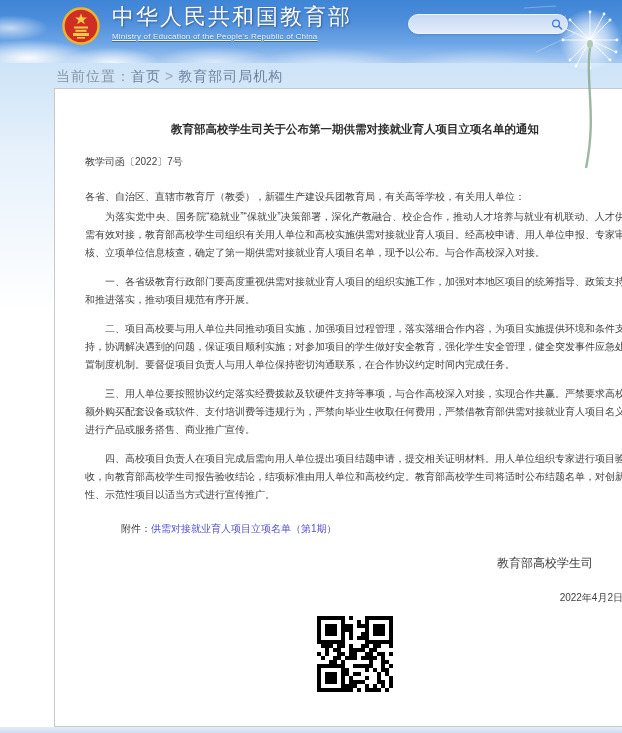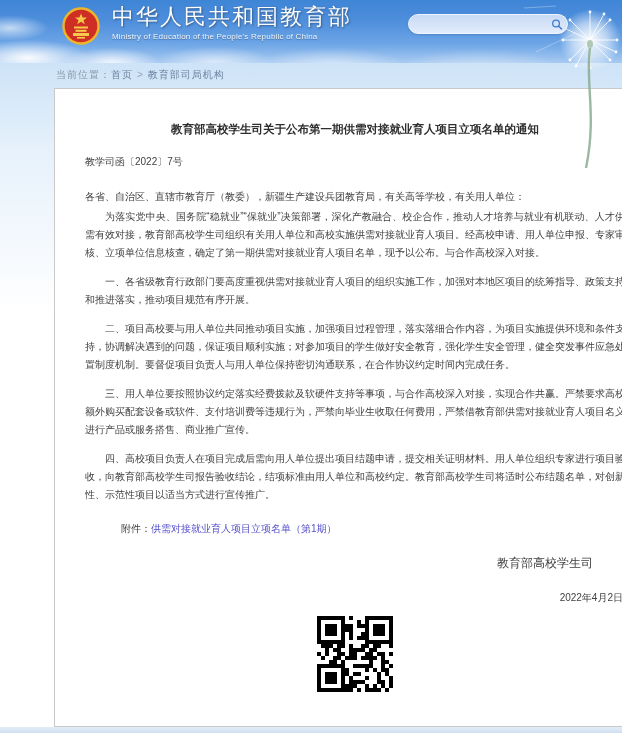--- a/index.html
+++ b/index.html
@@ -35,41 +35,42 @@
   .emblem { width:38px; height:40px; margin-top:2px; }
   .site-title { margin-left:12px; }
   .site-title .zh {
     font-size:22px; font-weight:normal; color:#fdfdfd; letter-spacing:2px;
     text-shadow:1px 1px 2px rgba(50,90,140,.9), 0 0 1px #2f6bb0;
     line-height:26px;
   }
   .site-title .en {
     font-size:8px; color:#f0f6fd; letter-spacing:.2px; margin-top:2px;
     text-shadow:0 1px 1px rgba(50,90,140,.8);
+    text-decoration:underline;
   }
 
   .search-box {
     position:absolute; left:408px; top:14px; width:160px; height:20px; z-index:6;
     border-radius:10px; border:1px solid #eef5ff;
     background:linear-gradient(180deg,#c7daf4,#e2ecfb);
     display:flex; align-items:center; padding:0 4px 0 10px;
     box-shadow:0 1px 2px rgba(40,80,140,.25);
   }
   .search-box input {
     flex:1; border:none; outline:none; background:transparent;
     font-size:10px; color:#30517c; height:16px;
   }
   .search-icon { width:15px; height:15px; display:block; cursor:pointer; }
 
   .dandelion { position:absolute; right:0; top:0; width:100px; height:175px; z-index:4; pointer-events:none; }
 
   
   .breadcrumb {
     position:absolute; left:56px; top:68px; z-index:5;
-    font-size:10px; color:#8795a8; letter-spacing:1px;
+    font-size:14px; color:#8795a8; letter-spacing:1px;
   }
   .breadcrumb a { color:#6f84a0; text-decoration:none; cursor:pointer; }
   .breadcrumb .sep { margin:0 4px; color:#9aa7b8; }
 
   
   .content-box {
     position:absolute; left:54px; top:88px; width:584px; height:639px;
     background:#fff; border:1px solid #c9c9c9;
     padding:0 12px 0 30px; overflow:hidden; z-index:3;
   }

